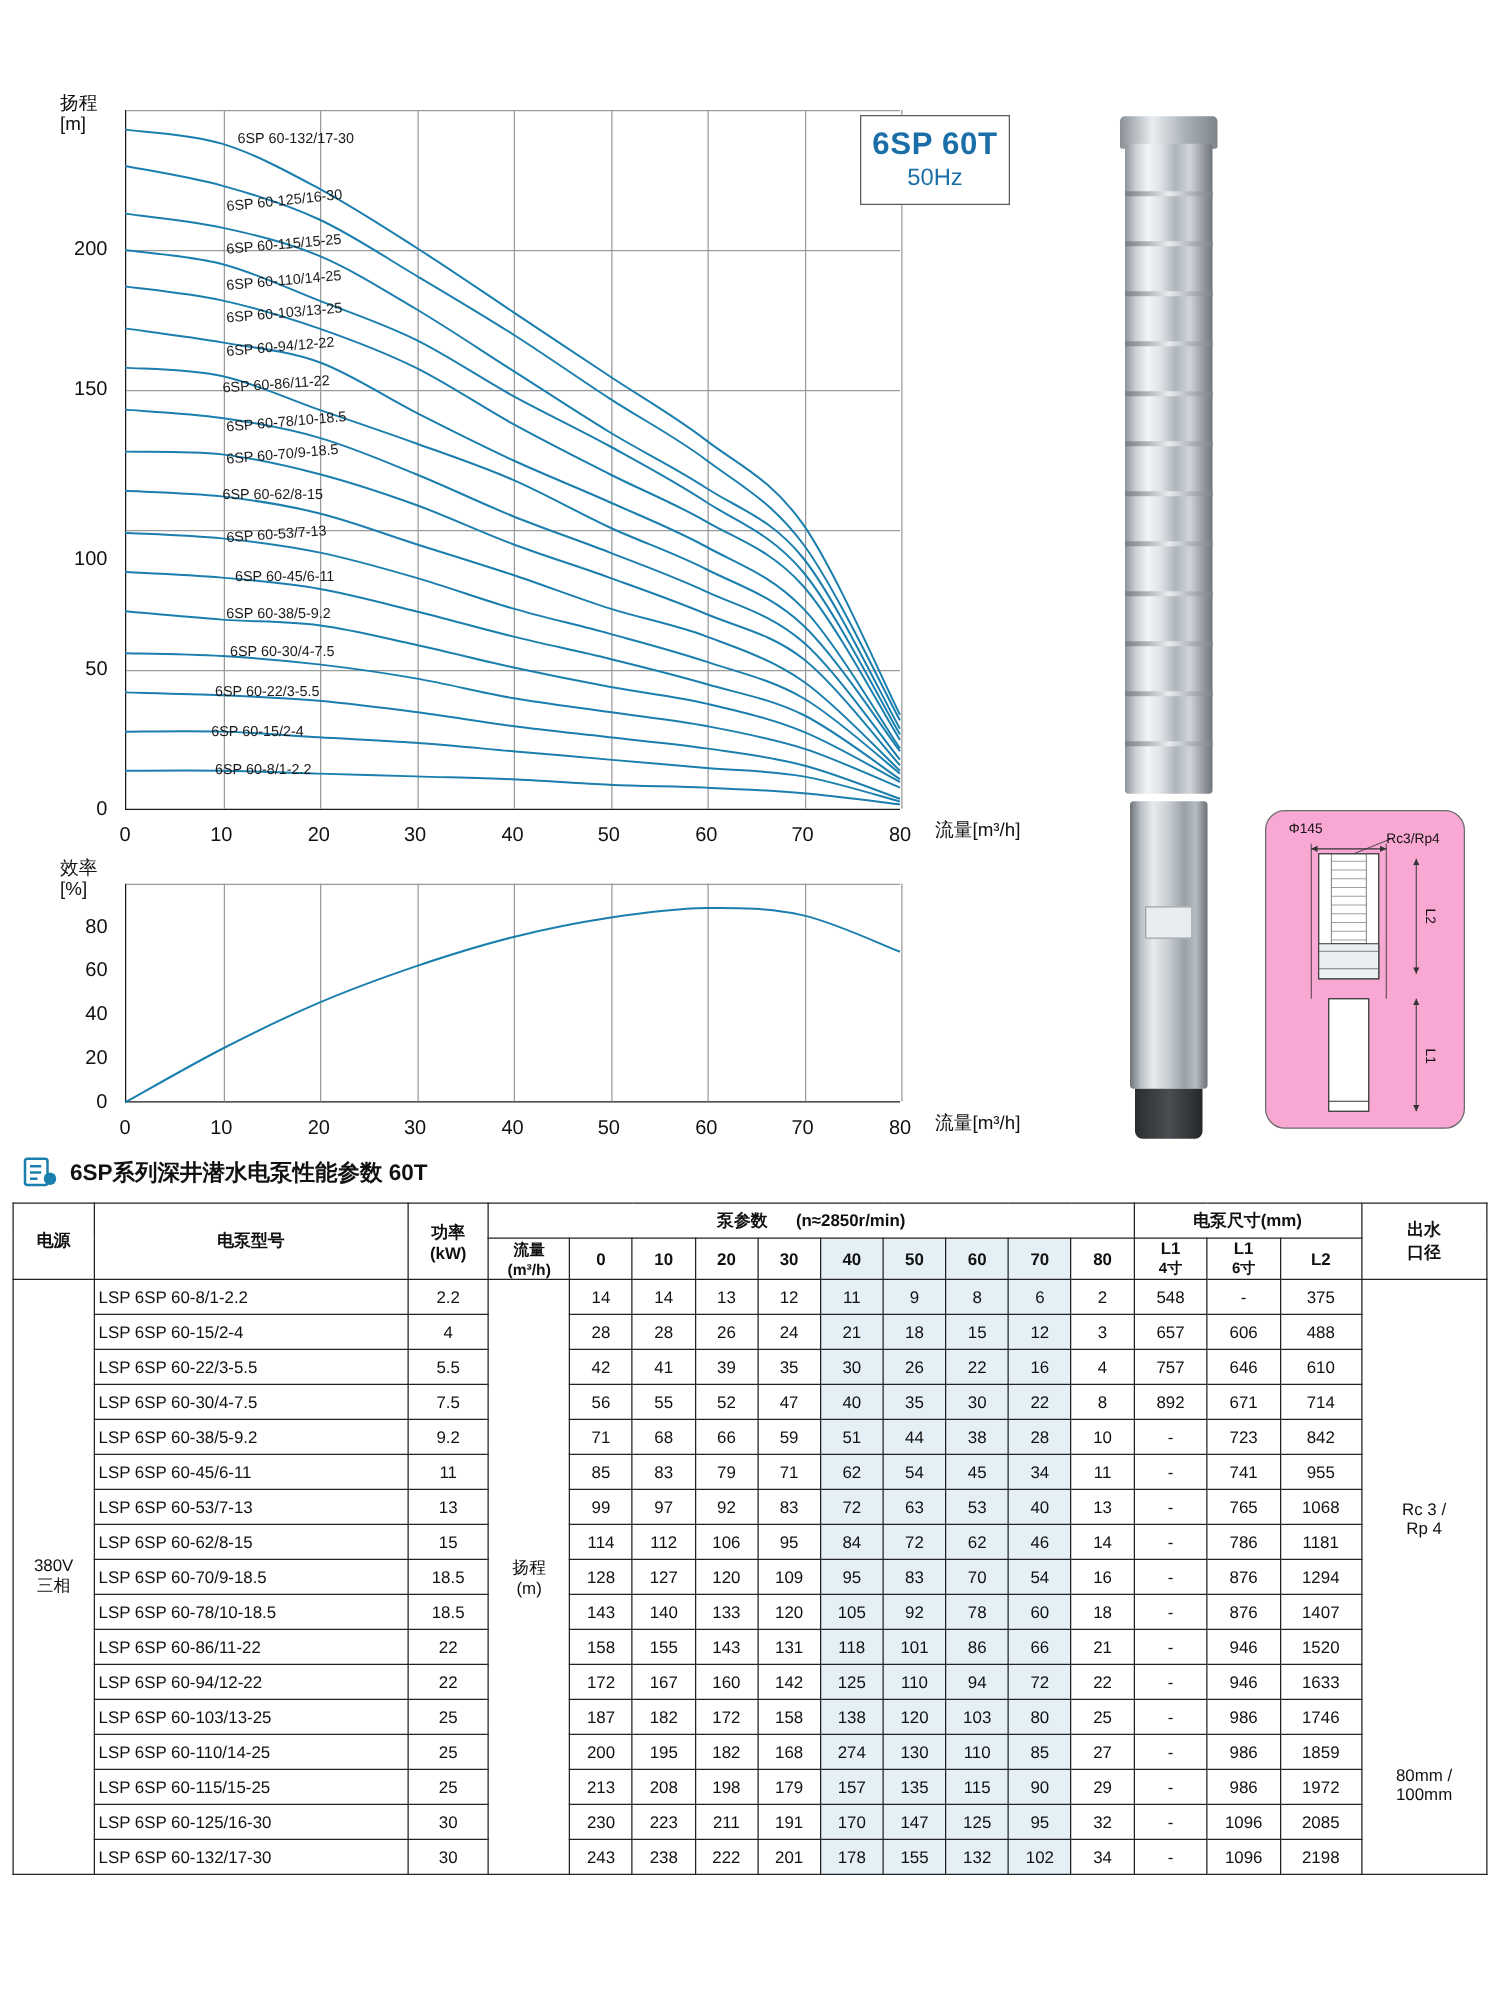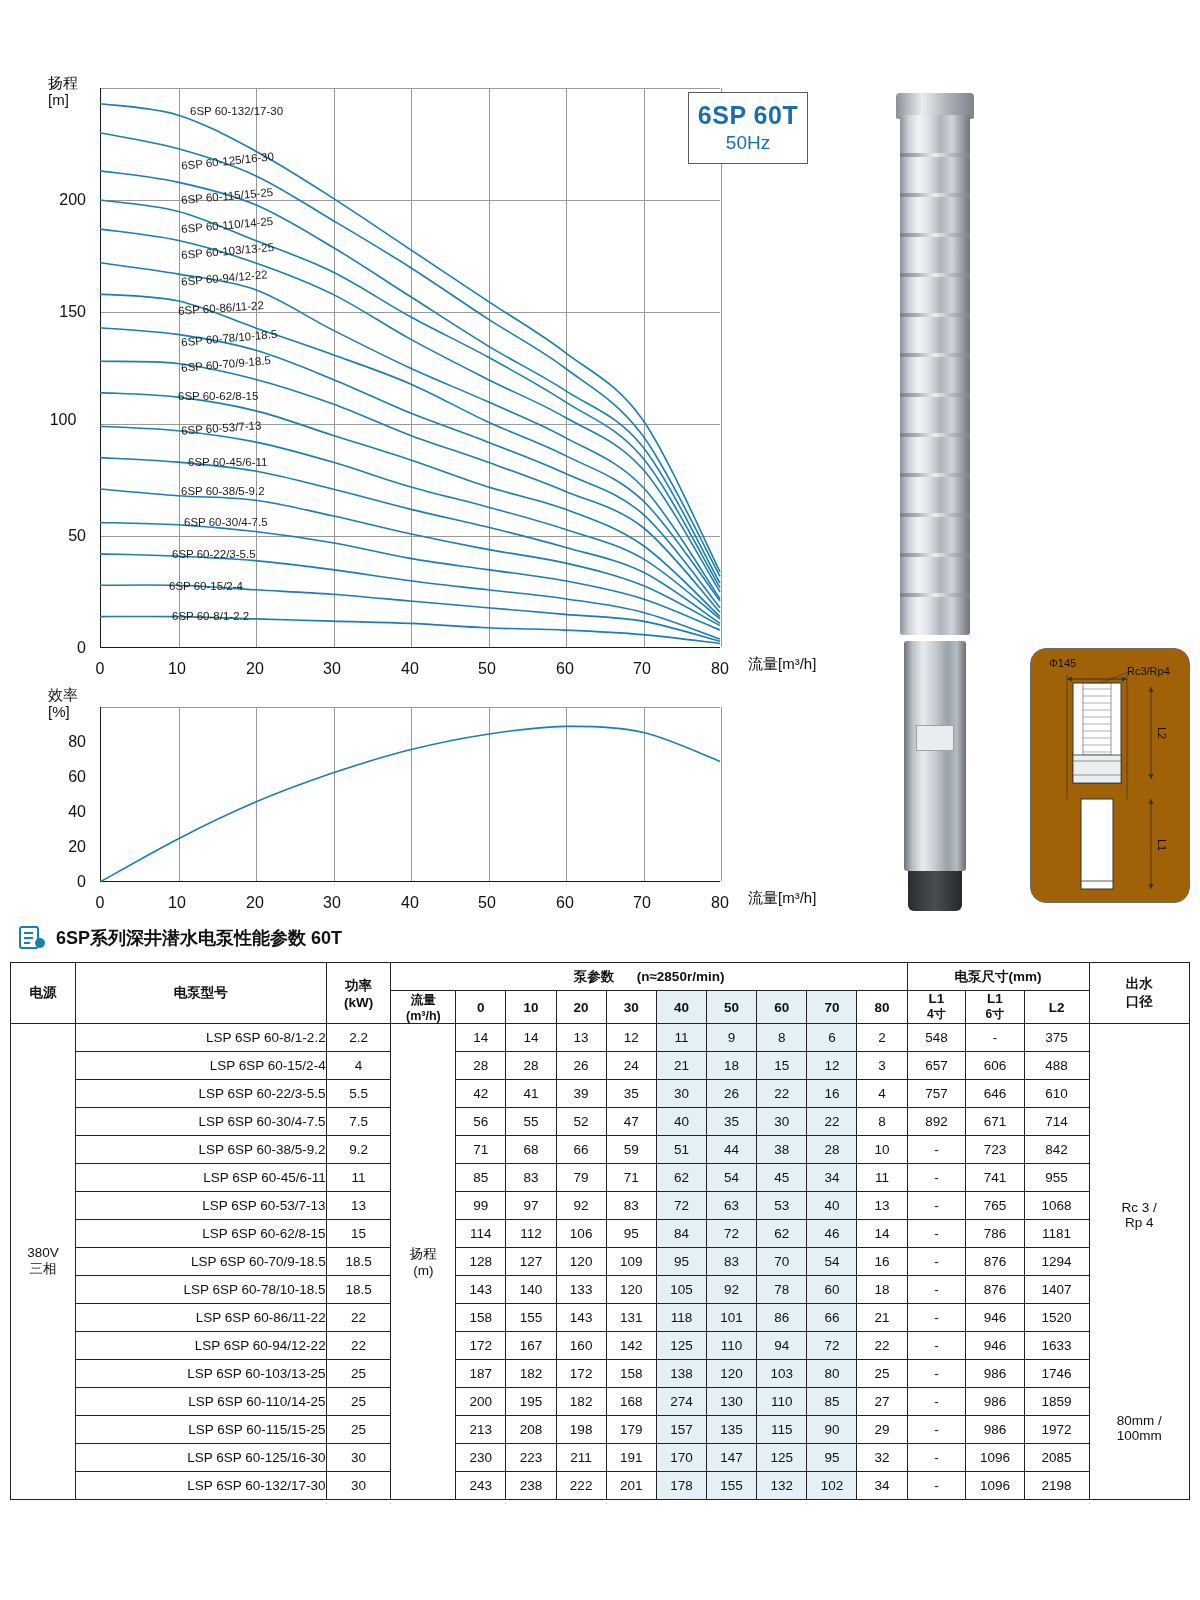--- a/index.html
+++ b/index.html
@@ -52,33 +52,33 @@
   }
   .pump .motor {
     position:absolute; left:24px; top:556px; width:62px; height:230px;
     background:linear-gradient(90deg,#6d7379 0%,#b9c0c6 14%,#e7ebee 30%,#c6ccd1 50%,#9aa1a7 70%,#b4bbc1 85%,#6a7076 100%);
     border-radius:3px;
   }
   .pump .base { position:absolute; left:28px; top:786px; width:54px; height:40px; background:linear-gradient(90deg,#2a2d30,#4a4e52,#25282b); border-radius:0 0 6px 6px; }
   .pump .sticker { position:absolute; left:36px; top:640px; width:38px; height:26px; background:#e9edf0; border:1px solid #9aa1a7; }
 
   
-  .dim-box { position:absolute; left:1012px; top:648px; width:160px; height:255px; border:1.5px solid #6b6b6b; border-radius:16px; background:#a16207;margin-left:18px; }
+  .dim-box { position:absolute; left:1012px; top:648px; width:160px; height:255px; border:1.5px solid #6b6b6b; border-radius:16px; background:#f9a8d4; }
   .dim-label { position:absolute; font-size:11px; color:#111; }
 
   
   .tbl-title-wrap { position:absolute; left:18px; top:925px; display:flex; align-items:center; gap:10px; }
   .tbl-title-icon { width:28px; height:26px; position:relative; }
   .tbl-title { font-size:18px; font-weight:bold; color:#111; }
 
   
   table.perf { position:absolute; left:10px; top:962px; width:1180px; border-collapse:collapse; font-size:13.5px; }
   table.perf td, table.perf th { border:1px solid #222; text-align:center; padding:0; font-weight:normal; color:#111; height:28px; }
   table.perf .hdr { font-weight:bold; }
-  table.perf td.model { text-align:right; padding-left:20px; }
+  table.perf td.model { text-align:left; padding-left:3px; }
   .hl { background:#e4f0f6; }
 </style>
 </head>
 <body>
 
 <div class="top">
 
   <div class="ylab-head">
     <div>扬程</div>
     <div>[m]</div>
@@ -113,21 +113,21 @@
     <div class="vgrid" style="left:310px;"></div>
     <div class="vgrid" style="left:387.5px;"></div>
     <div class="vgrid" style="left:465px;"></div>
     <div class="vgrid" style="left:542.5px;"></div>
     <div class="vgrid" style="left:620px;"></div>
     <div class="hgrid" style="top:0px;"></div>
   </div>
 
   <div class="tick-y" style="left:40px; top:648px; width:46px;">0</div>
   <div class="tick-y" style="left:40px; top:536px; width:46px;">50</div>
-  <div class="tick-y" style="left:40px; top:420px; width:46px;text-align:center;">100</div>
+  <div class="tick-y" style="left:40px; top:448px; width:46px;">100</div>
   <div class="tick-y" style="left:40px; top:312px; width:46px;">150</div>
   <div class="tick-y" style="left:40px; top:200px; width:46px;">200</div>
 
   <div class="tick-x" style="left:100px; top:660px;">0</div>
   <div class="tick-x" style="left:177px; top:660px;">10</div>
   <div class="tick-x" style="left:255px; top:660px;">20</div>
   <div class="tick-x" style="left:332px; top:660px;">30</div>
   <div class="tick-x" style="left:410px; top:660px;">40</div>
   <div class="tick-x" style="left:487px; top:660px;">50</div>
   <div class="tick-x" style="left:565px; top:660px;">60</div>

